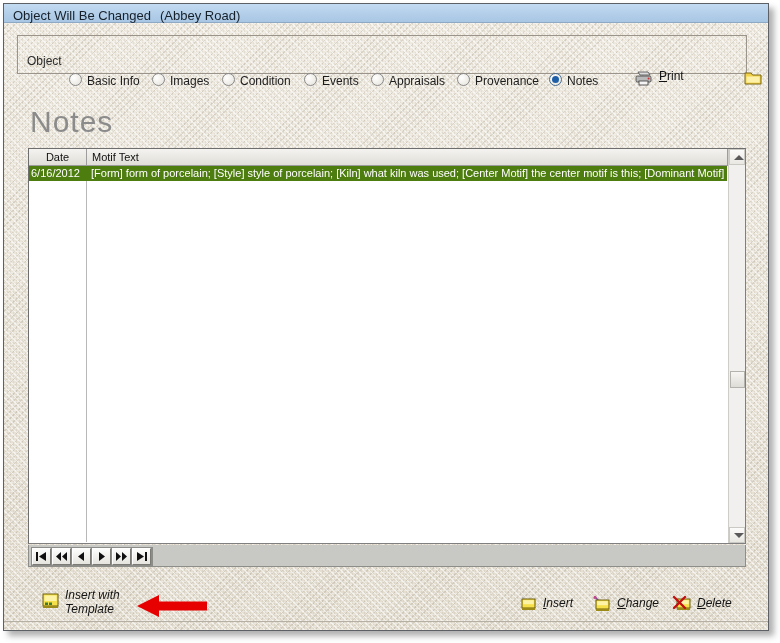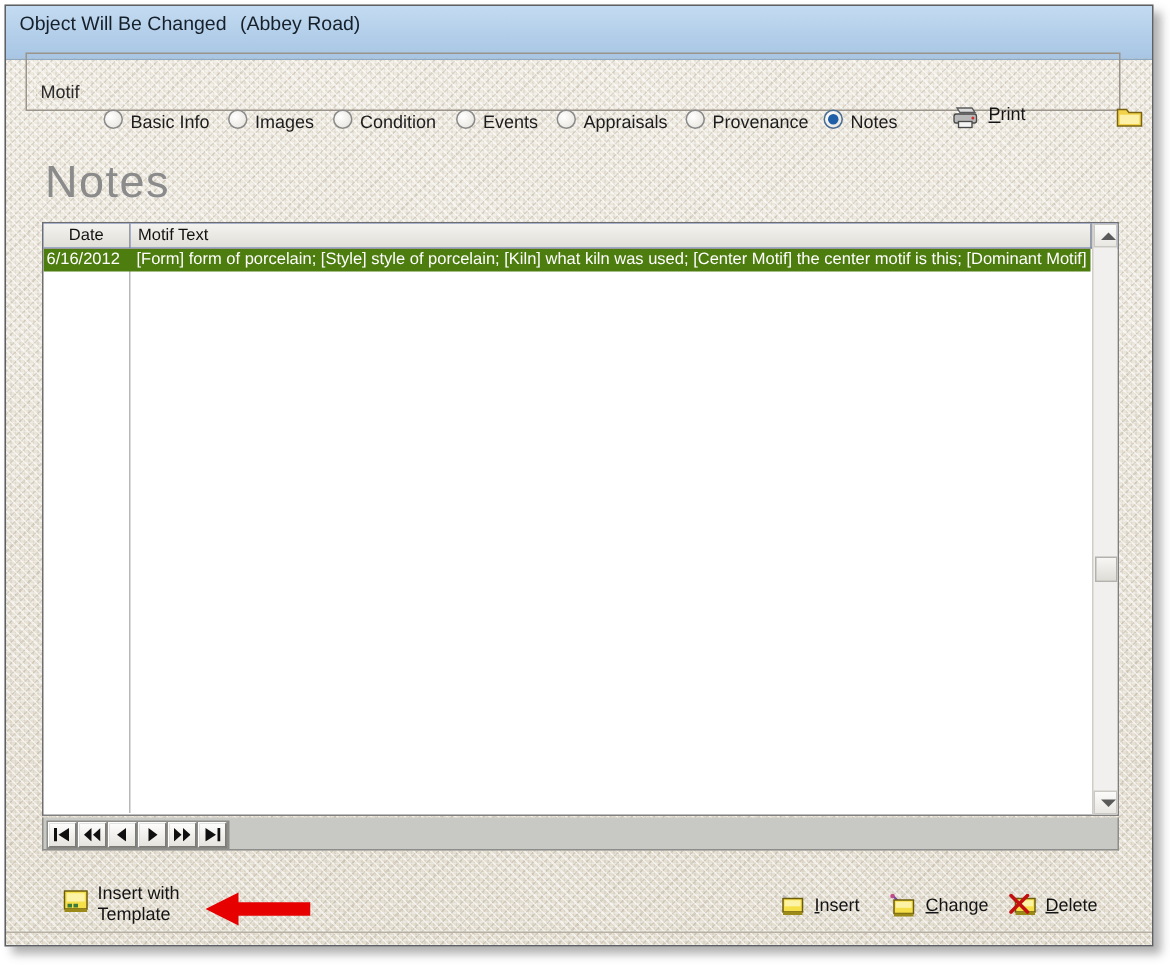--- a/index.html
+++ b/index.html
@@ -27,21 +27,21 @@
     width: 766px; height: 628px;
     border: 1px solid #5d6166;
     box-sizing: border-box;
     box-shadow: 5px 5px 6px rgba(80,80,80,0.45);
     overflow: hidden;
   }
 
   
   #titlebar {
     position: absolute; left: 0; top: 0;
-    width: 100%; height: 36px;
+    width: 100%; height: 19px;
     background: linear-gradient(to bottom, #c4dcf2 0%, #b3cee9 55%, #a8c6e4 100%);
     border-bottom: 1px solid #8ea9c4;
     box-sizing: border-box;
   }
   #titlebar .ttl {
     position: absolute; left: 9px; top: 4px;
     font-size: 13px; color: #16202b; white-space: nowrap;
   }
   #titlebar .sub { margin-left: 9px; }
 
@@ -212,21 +212,21 @@
     background: linear-gradient(to bottom,#fdfdfc,#e6e4de);
     border: 1px solid #ffffff;
     border-right-color: #7d7b76; border-bottom-color: #7d7b76;
     box-sizing: border-box;
     position: relative;
     cursor: default;
   }
   .navbtn svg { position: absolute; left: 3px; top: 3px; }
 
   
-  #actions { position: absolute; left: 0; top: 545px; width: 100%; height: 48px; }
+  #actions { position: absolute; left: 0; top: 545px; width: 100%; height: 48px; font-style: italic; }
   .abtn {
     position: absolute;
     font-size: 12px; color: #141414;
     white-space: nowrap;
     cursor: default;
   }
   .abtn .lbl { vertical-align: 2px; }
   .abtn.two .lbl { display:inline-block; vertical-align: middle; line-height: 14px; }
 
   #divider {
@@ -259,21 +259,21 @@
 
 <div id="window" class="texture">
 
   <div id="titlebar">
     <div class="ttl"><span>Object Will Be Changed</span><span class="sub">(Abbey Road)</span></div>
   </div>
 
   <div id="body">
 
     <div id="objgroup"></div>
-    <div id="objgroup-label" class="texture">Motif</div>
+    <div id="objgroup-label" class="texture">Object</div>
 
     <div class="radio-row">
       <div class="radio" style="left:65px;">
         <span class="dot"></span><span>Basic Info</span>
       </div>
       <div class="radio" style="left:148px;">
         <span class="dot"></span><span>Images</span>
       </div>
       <div class="radio" style="left:218px;">
         <span class="dot"></span><span>Condition</span>

